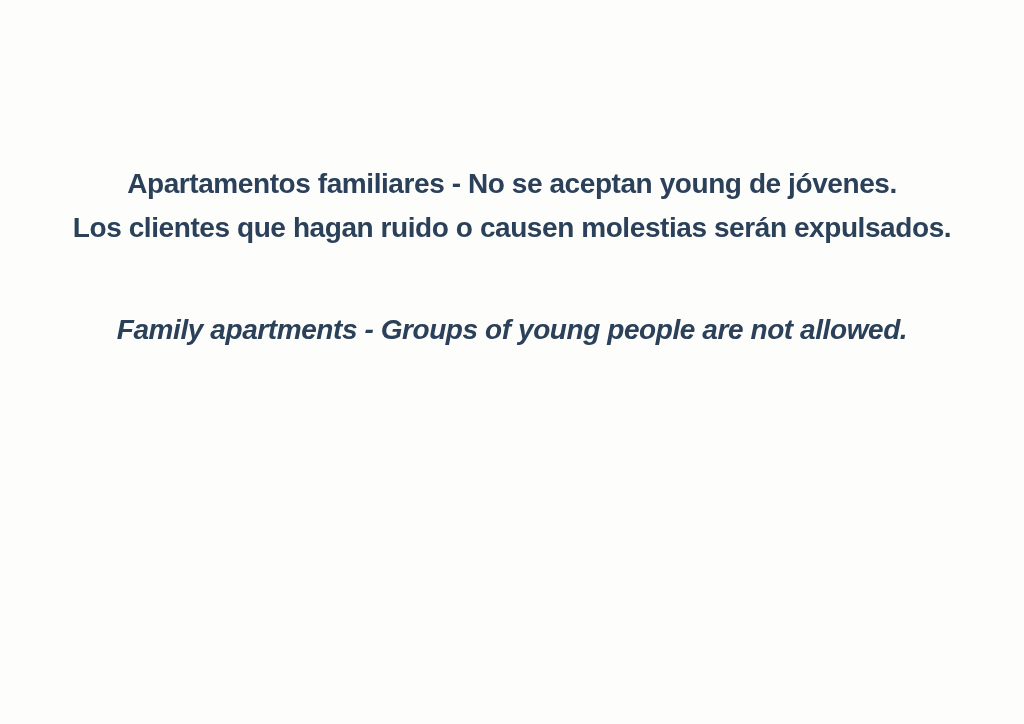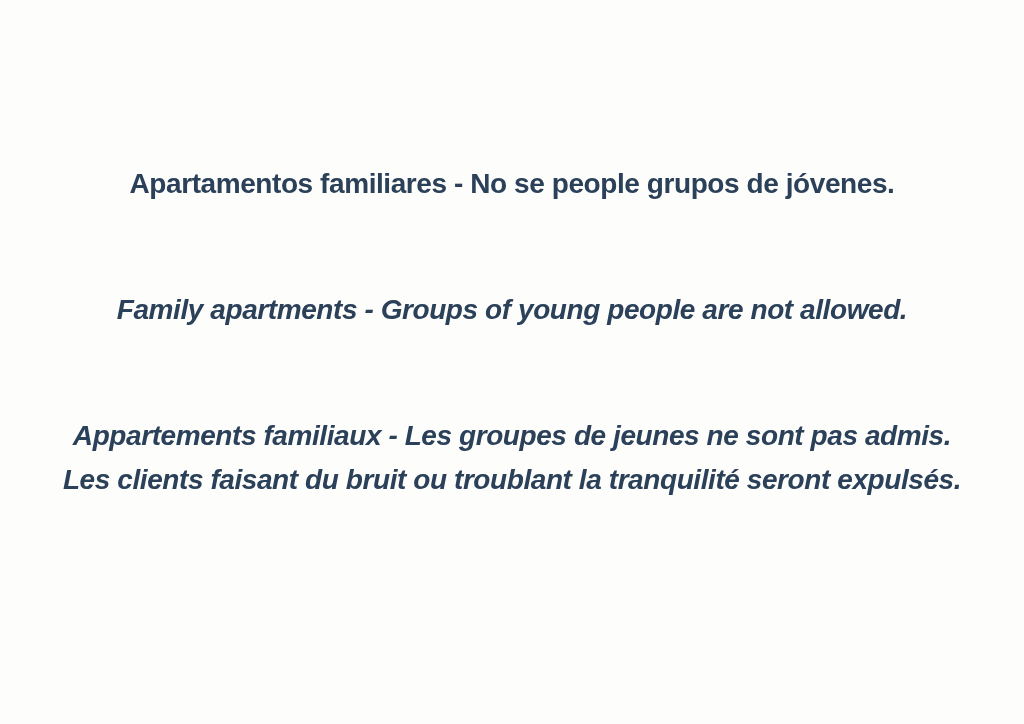--- a/index.html
+++ b/index.html
@@ -25,40 +25,37 @@
   }
   .block {
     text-align: center;
     font-weight: 700;
     font-size: 28px;
     line-height: 44px;
     letter-spacing: -0.015em;
     white-space: nowrap;
   }
   .block + .block {
-    margin-top: 82px;
+    margin-top: 58px;
   }
   .block.italic {
     font-style: italic;
   }
   .line {
     display: block;
   }
 </style>
 </head>
 <body>
 
 <div class="notice">
 
   <div class="block">
-    <span class="line">Apartamentos familiares - No se people grupos de jóvenes.</span>
+    <span class="line">Apartamentos familiares - No se aceptan young de jóvenes.</span>
+    <span class="line">Los clientes que hagan ruido o causen molestias serán expulsados.</span>
   </div>
 
   <div class="block italic">
     <span class="line">Family apartments - Groups of young people are not allowed.</span>
   </div>
 
-  <div class="block italic">
-    <span class="line">Appartements familiaux - Les groupes de jeunes ne sont pas admis.</span>
-    <span class="line">Les clients faisant du bruit ou troublant la tranquilité seront expulsés.</span>
-  </div>
 
 </div>
 
 </body></html>

